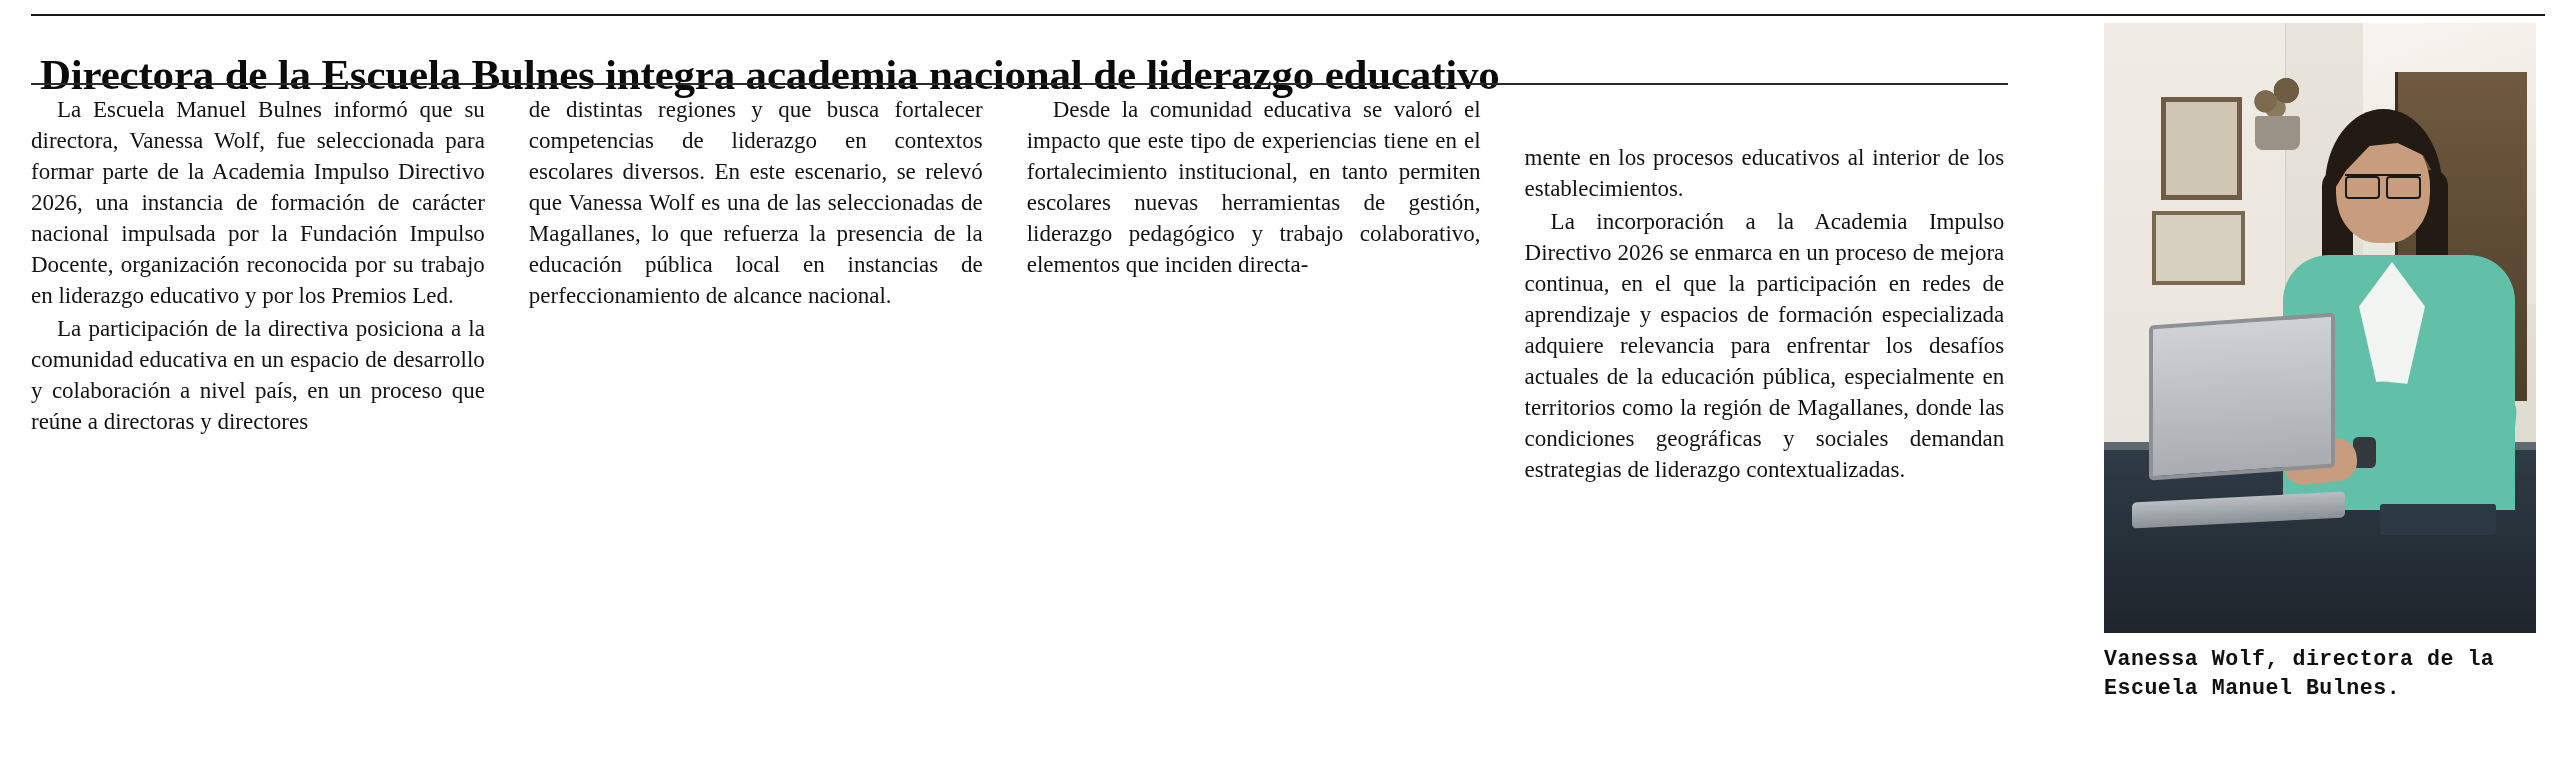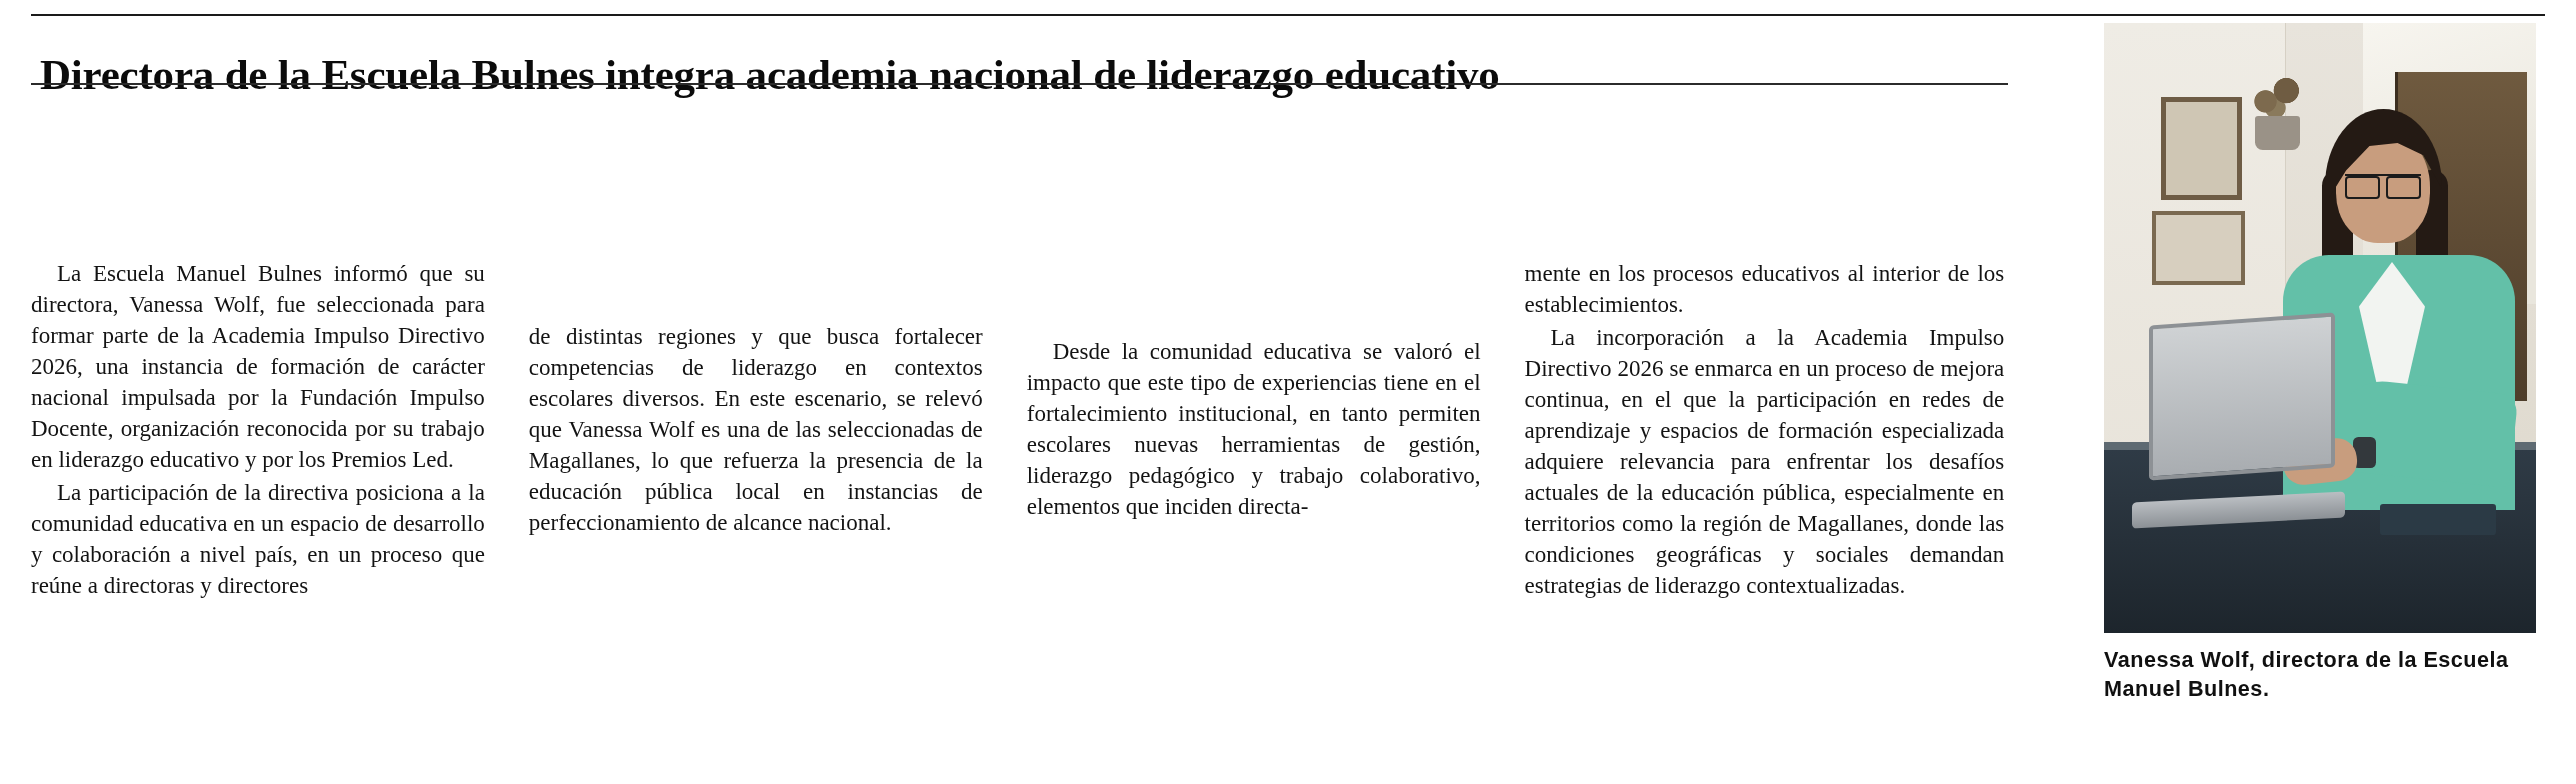--- a/index.html
+++ b/index.html
@@ -54,29 +54,28 @@
     position: absolute;
     left: 31px;
     top: 94px;
     width: 1981px;
     height: 672px;
   }
   .columns {
     display: flex;
     gap: 10px;
     height: 100%;
-    align-items: center;
   }
   .col {
     width: 25%;
     box-sizing: border-box;
     padding-right: 34px;
     position: relative;
   }
-  .col:last-child { padding-right: 7.7px; }
+  .col:last-child { padding-right: 7.7px; margin-top: 48px; }
   .col p {
     margin: 0 0 1.5px 0;
     font-family: "Liberation Serif", serif;
     font-size: 23px;
     line-height: 31px;
     text-align: justify;
     text-justify: inter-word;
     color: #131313;
     hyphens: manual;
   }
@@ -92,21 +91,21 @@
   .photo {
     position: relative;
     width: 432px;
     height: 610px;
     overflow: hidden;
     background: #cfd3cf;
   }
   .caption {
     margin-top: 12.4px;
     width: 432px;
-    font-family: Liberation Sans, sans-serif;
+    font-family: Liberation Mono, monospace;
     font-weight: bold;
     font-size: 21.6px;
     line-height: 29px;
     letter-spacing: 0.5px;
     color: #101010;
   }
 
   
   .ph-wall {
     position: absolute; inset: 0;

